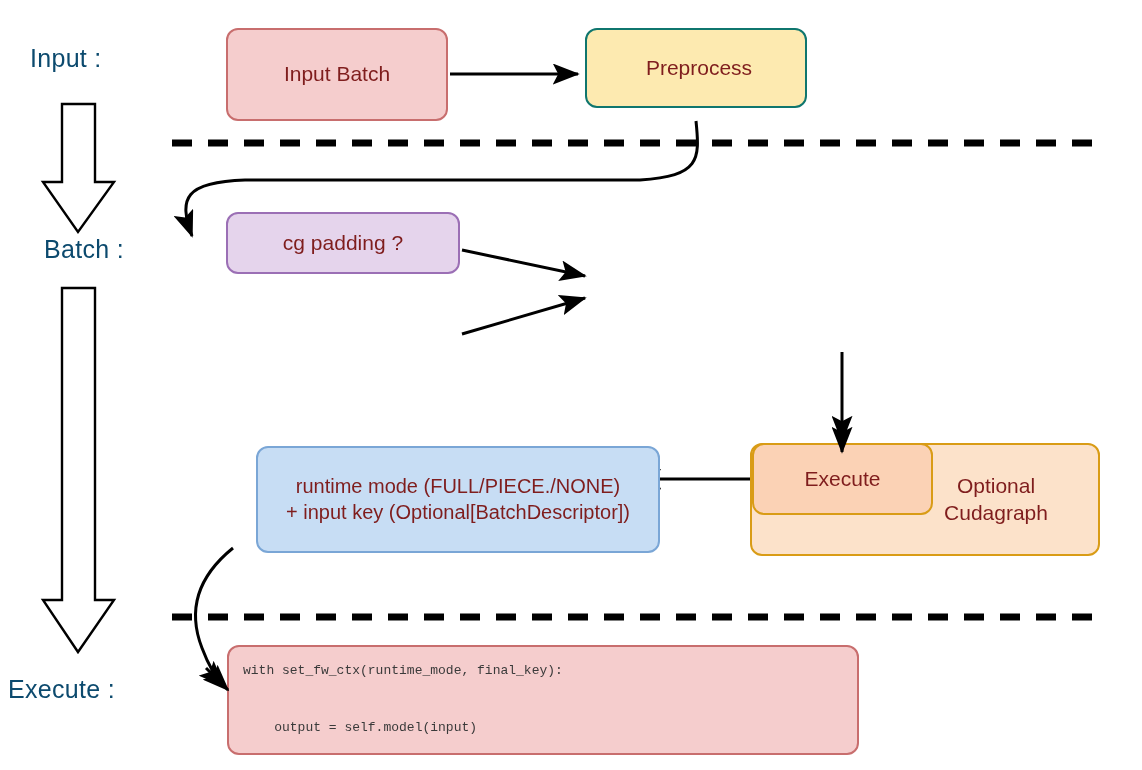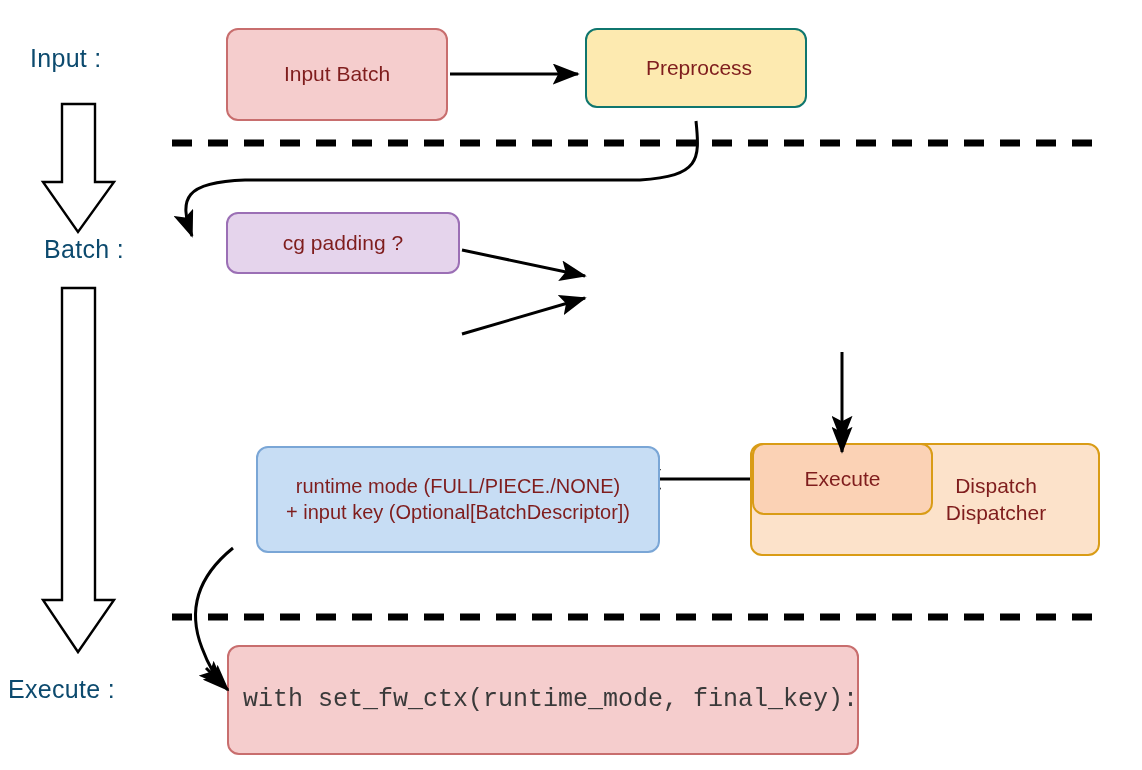--- a/index.html
+++ b/index.html
@@ -31,21 +31,21 @@
     align-items: center;
     justify-content: center;
     text-align: center;
     font-size: 21px;
     color: #7f1d1d;
     line-height: 1.28;
     padding: 4px 10px;
   }
   .node.code {
     font-family: "Liberation Mono", monospace;
-    font-size: 25px;
+    font-size: 13px;
     justify-content: flex-start;
     text-align: left;
     white-space: pre;
     line-height: 1.45;
     color: #3a3a3a;
   }
   .n-input-batch {
     left: 226px; top: 28px; width: 222px; height: 93px;
     background: #f5cdcd; border: 2px solid #c86e6e;
   }
@@ -142,37 +142,38 @@
   <div class="node n-input-batch">Input Batch</div>
 
   <div class="node n-preprocess">Preprocess</div>
 
   <div class="node n-cgpad">cg padding ?</div>
 
 
 
   <div class="node n-dispatcher">
     <div class="dispatcher-text">
-      <div>Dispatch</div>
-      <div>Dispatcher</div>
+      <div>Optional</div>
+      <div>Cudagraph</div>
     </div>
   </div>
 
   <div class="node n-dispatch">Execute</div>
 
   <div class="node n-runtime">
     <div>
       <div>runtime mode (FULL/PIECE./NONE)</div>
       <div>+ input key (Optional[BatchDescriptor])</div>
     </div>
   </div>
 
   <div class="node code n-code">
     <div>
       <div>with set_fw_ctx(runtime_mode, final_key):</div>
+      <div>    output = self.model(input)</div>
     </div>
   </div>
 
   <svg class="overlay over" viewBox="0 0 1142 770">
     <defs>
       <marker id="arrowhead2" markerWidth="9" markerHeight="7" refX="8.4" refY="3.5" orient="auto" markerUnits="strokeWidth">
         <path d="M0,0 L9,3.5 L0,7 L1.8,3.5 Z" fill="#000000"></path>
       </marker>
     </defs>
     <line x1="842" y1="430" x2="842" y2="452" stroke="#000000" stroke-width="3" marker-end="url(#arrowhead2)"></line>

